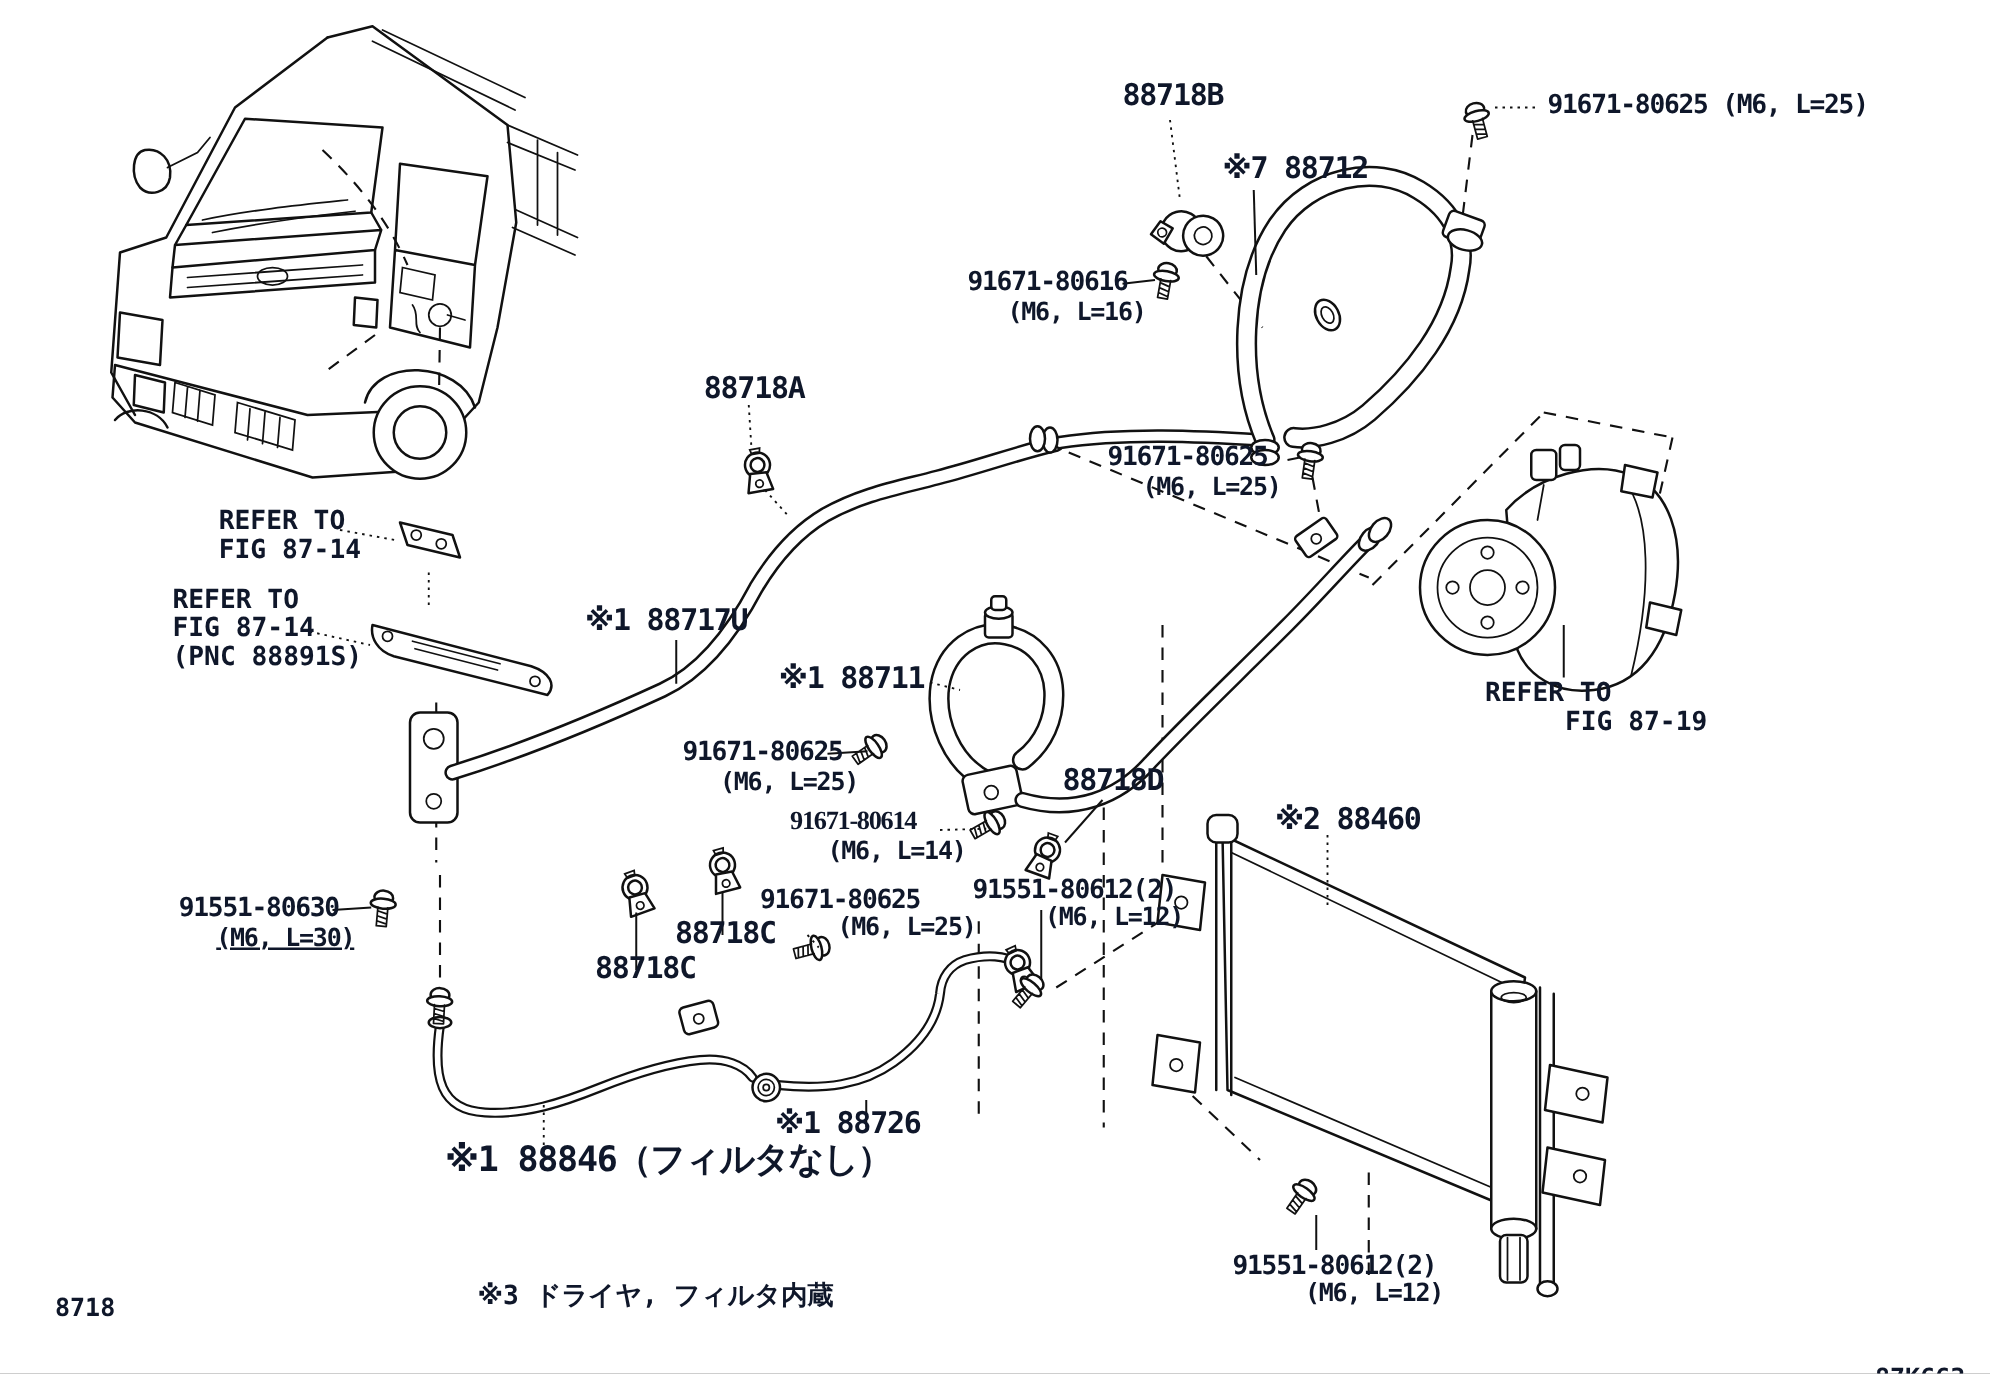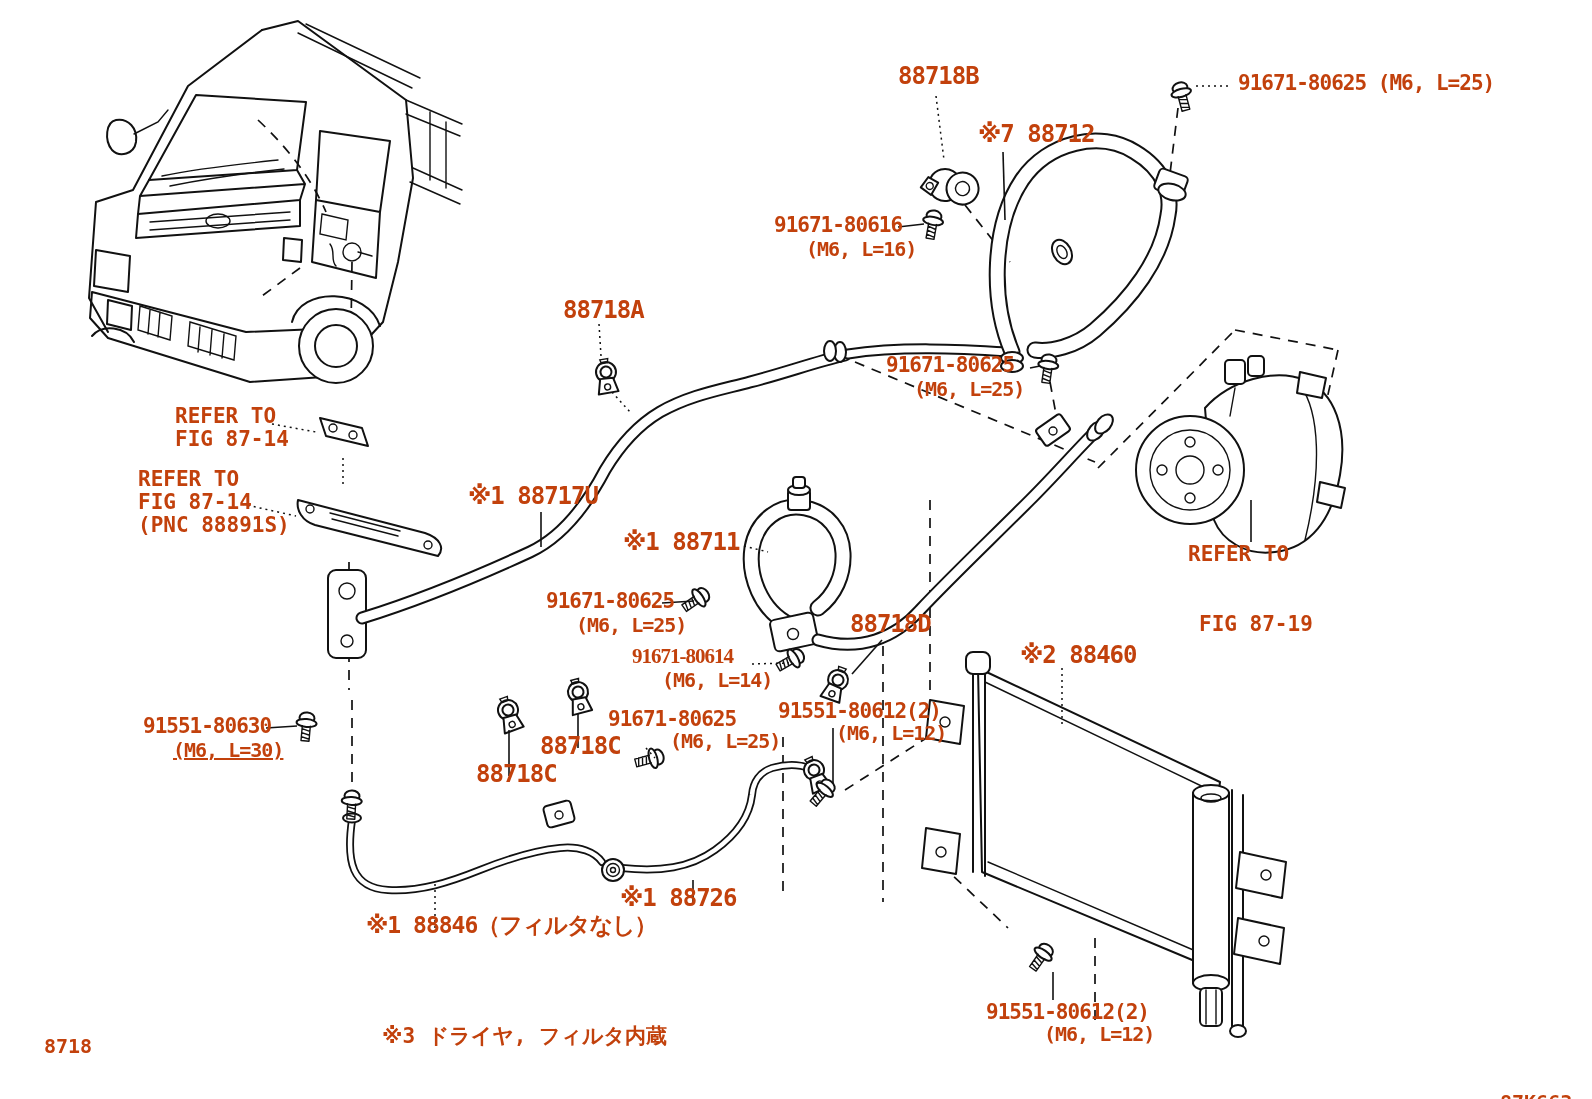--- a/index.html
+++ b/index.html
@@ -1,18 +1,18 @@
 <!DOCTYPE html>
 <html><head>
 <meta charset="utf-8">
 <style>
   html,body { margin:0; padding:0; background:#888; }
   .stage {
     position:relative; width:1592px; height:1099px; background:#ffffff;
-    font-family:"DejaVu Sans Mono","DejaVu Sans",monospace; color:#c2410c;
+    font-family:"DejaVu Sans Mono","DejaVu Sans",monospace; color:#0f172a;
     overflow:hidden;
   }
   svg { position:absolute; left:0; top:0; }
   .ln   { fill:none; stroke:#111; stroke-width:2; stroke-linecap:round; stroke-linejoin:round; }
   .thin { fill:none; stroke:#111; stroke-width:1.4; stroke-linecap:round; }
   .w    { fill:#fff; stroke:#111; stroke-width:2; stroke-linejoin:round; }
   .dash2{ fill:none; stroke:#111; stroke-width:1.7; stroke-dasharray:10 8; }
   .dots { fill:none; stroke:#111; stroke-width:1.5; stroke-dasharray:2 4; }
   .ldr  { fill:none; stroke:#111; stroke-width:1.6; }
   .pipeO{ fill:none; stroke:#111; stroke-width:13; stroke-linecap:round; stroke-linejoin:round;}
@@ -276,36 +276,36 @@
 <div class="lbl sp" style="left:576px;  top:615px;">(M6, L=25)</div>
 
 <div class="lbl pn" style="left:850px;  top:612px;">88718D</div>
 
 <div class="lbl bn" style="left:632px;  top:645px;font-family:Liberation Serif, serif;">91671-80614</div>
 <div class="lbl sp" style="left:662px;  top:670px;">(M6, L=14)</div>
 
 <div class="lbl pn" style="left:1020px; top:643px;">※2 88460</div>
 
 <div class="lbl refer" style="left:1188px; top:543px;">REFER TO</div>
-<div class="lbl refer" style="left:1199px; top:566px;margin-top:47px;">FIG 87-19</div>
+<div class="lbl refer" style="left:1252px; top:566px;">FIG 87-19</div>
 
 <div class="lbl bn" style="left:143px;  top:715px;">91551-80630</div>
 <div class="lbl sp" style="left:173px;  top:740px;text-decoration:underline;">(M6, L=30)</div>
 
 <div class="lbl pn" style="left:540px;  top:734px;">88718C</div>
 <div class="lbl pn" style="left:476px;  top:762px;">88718C</div>
 
 <div class="lbl bn" style="left:608px;  top:708px;">91671-80625</div>
 <div class="lbl sp" style="left:670px;  top:731px;">(M6, L=25)</div>
 
 <div class="lbl bn" style="left:778px;  top:700px;">91551-80612(2)</div>
 <div class="lbl sp" style="left:836px;  top:723px;">(M6, L=12)</div>
 
 <div class="lbl pn" style="left:620px;  top:886px;">※1 88726</div>
-<div class="lbl pn" style="left:366px;  top:913px; font-size:23px;">※1 88846（フィルタなし）</div>
+<div class="lbl pn" style="left:356px;  top:913px; font-size:28px;">※1 88846（フィルタなし）</div>
 
 <div class="lbl note" style="left:382px; top:1025px;">※3 ドライヤ, フィルタ内蔵</div>
 
 <div class="lbl bn" style="left:986px;  top:1001px;">91551-80612(2)</div>
 <div class="lbl sp" style="left:1044px; top:1024px;">(M6, L=12)</div>
 
 <div class="corner" style="left:44px;   top:1034px;">8718</div>
 <div class="corner" style="left:1468px; top:1090px;margin-left:32px;">87K663</div>
 
 </div>

